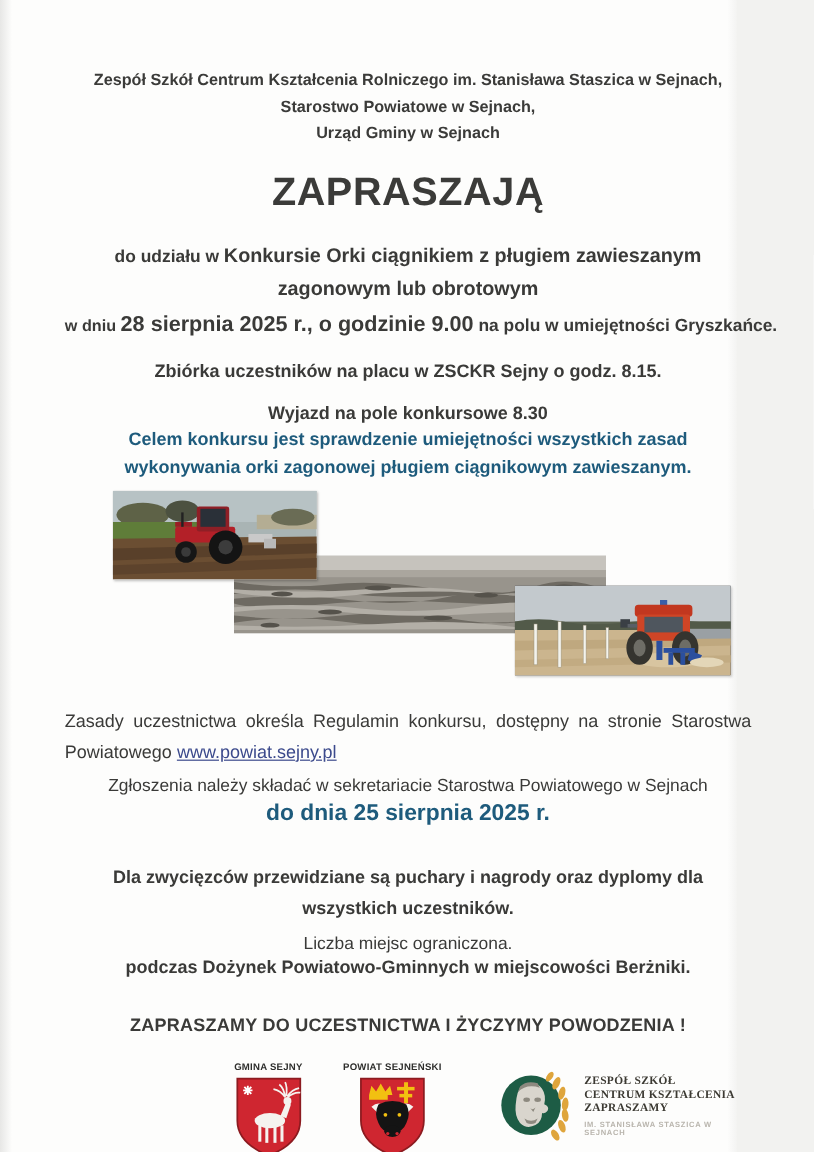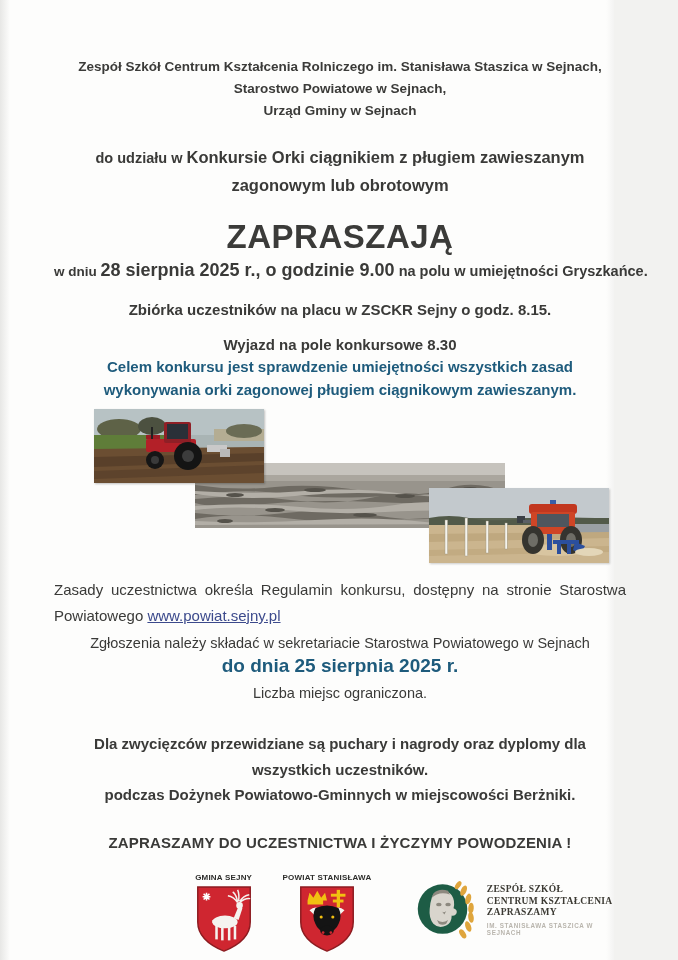--- a/index.html
+++ b/index.html
@@ -30,21 +30,21 @@
   .date-line .big{font-size:18px;}
   .date-line .pre{font-size:13.5px;}
   .assembly{margin-top:16px;font-weight:bold;font-size:15px;}
   .departure{margin-top:18px;font-weight:bold;font-size:15px;}
   .goal{margin:2px auto 0;width:560px;font-weight:bold;font-size:15px;line-height:23px;color:#1e5b7c;}
   .photos{position:relative;height:154px;margin-top:8px;width:572px;}
   .photo{position:absolute;display:block;}
   .photo1{left:40px;top:0;z-index:3;box-shadow:1px 1px 2px rgba(0,0,0,.25);}
   .photo2{left:141px;top:54px;z-index:1;}
   .photo3{left:375px;top:79px;z-index:2;box-shadow:1px 1px 2px rgba(0,0,0,.2);}
-  .rules{margin-top:14px;font-size:15px;line-height:26px;text-align:justify;color:#3a3a38;}
+  .rules{margin-top:26px;font-size:15px;line-height:26px;text-align:justify;color:#3a3a38;}
   .rules a{color:#3c4a8c;text-decoration:underline;font-weight:normal;}
   .submission{margin-top:6px;font-size:14.5px;}
   .deadline{margin-top:4px;font-weight:bold;font-size:19px;color:#1e5b7c;}
   .limited{margin-top:8px;font-size:14.5px;}
   .prizes{margin-top:30px;font-weight:bold;font-size:15px;line-height:26px;}
   .ceremony{font-weight:bold;font-size:15px;line-height:23px;}
   .closing{margin-top:28px;font-weight:bold;font-size:15px;letter-spacing:.2px;}
   .logos-row{
     margin-top:22px;margin-left:118px;
     display:flex;align-items:flex-start;gap:0;
@@ -61,23 +61,23 @@
 
 <div class="page">
   <div class="content">
 
     <div class="center">
       <div class="org-line">Zespół Szkół Centrum Kształcenia Rolniczego im. Stanisława Staszica w Sejnach,</div>
       <div class="org-line">Starostwo Powiatowe w Sejnach,</div>
       <div class="org-line">Urząd Gminy w Sejnach</div>
     </div>
 
+    <div class="center invite-title">ZAPRASZAJĄ</div>
+
     <div class="center intro"><span class="reg">do udziału w </span><span>Konkursie Orki ciągnikiem z pługiem zawieszanym zagonowym lub obrotowym</span></div>
-
-    <div class="center invite-title">ZAPRASZAJĄ</div>
 
     <div class="center date-line"><span class="pre">w dniu </span><span class="big">28 sierpnia 2025 r., o godzinie 9.00</span><span> na polu w umiejętności Gryszkańce.</span></div>
 
     <div class="center assembly">Zbiórka uczestników na placu w ZSCKR Sejny o godz. 8.15.</div>
     <div class="center departure">Wyjazd na pole konkursowe 8.30</div>
     <div class="center goal">Celem konkursu jest sprawdzenie umiejętności wszystkich zasad wykonywania orki zagonowej pługiem ciągnikowym zawieszanym.</div>
 
     <div class="photos">
 
       <svg class="photo photo1" width="170" height="74" viewBox="0 0 170 74">
@@ -164,23 +164,23 @@
           <rect x="138" y="56" width="4" height="10"></rect>
         </g>
         <ellipse cx="160" cy="64" rx="14" ry="4" fill="#e3d6b8"></ellipse>
       </svg>
     </div>
 
     <div class="rules"><span>Zasady uczestnictwa określa Regulamin konkursu, dostępny na stronie Starostwa Powiatowego </span><a href="#">www.powiat.sejny.pl</a></div>
 
     <div class="center submission">Zgłoszenia należy składać w sekretariacie Starostwa Powiatowego w Sejnach</div>
     <div class="center deadline">do dnia 25 sierpnia 2025 r.</div>
+    <div class="center prizes">Dla zwycięzców przewidziane są puchary i nagrody oraz dyplomy dla wszystkich uczestników.</div>
+
     <div class="center limited">Liczba miejsc ograniczona.</div>
-
-    <div class="center prizes">Dla zwycięzców przewidziane są puchary i nagrody oraz dyplomy dla wszystkich uczestników.</div>
     <div class="center ceremony">podczas Dożynek Powiatowo-Gminnych w miejscowości Berżniki.</div>
 
     <div class="center closing">ZAPRASZAMY DO UCZESTNICTWA I ŻYCZYMY POWODZENIA !</div>
 
     <div class="logos-row">
 
       <div class="crest-block">
         <div class="crest-label">GMINA SEJNY</div>
         <svg width="60" height="68" viewBox="0 0 60 70">
           <path d="M3,2 H57 V38 Q57,57 30,68 Q3,57 3,38 Z" fill="#cf2630" stroke="#8c1b20" stroke-width="1.5"></path>
@@ -197,21 +197,21 @@
             <rect x="40" y="42" width="2.6" height="14"></rect>
             <rect x="18" y="36" width="4" height="3"></rect>
           </g>
           <g stroke="#f5f3ef" stroke-width="1.5" fill="none">
             <path d="M44,18 q-4,-6 -10,-7 M44,18 q-1,-8 -5,-11 M45,17 q1,-8 -1,-12 M46,17 q4,-6 10,-7 M46,18 q6,-5 11,-4"></path>
           </g>
         </svg>
       </div>
 
       <div class="crest-block">
-        <div class="crest-label">POWIAT STANISŁAWA</div>
+        <div class="crest-label">POWIAT SEJNEŃSKI</div>
         <svg width="60" height="68" viewBox="0 0 60 70">
           <path d="M3,2 H57 V38 Q57,57 30,68 Q3,57 3,38 Z" fill="#cf2630" stroke="#8c1b20" stroke-width="1.5"></path>
           <g fill="#f2c011">
             <path d="M10,16 h16 v4 h-16 Z M10,16 l2,-8 l4,5 l4,-7 l4,7 l4,-5 l2,8 Z"></path>
             <rect x="40" y="5" width="3.4" height="18"></rect>
             <rect x="34" y="9" width="15" height="3"></rect>
             <rect x="36" y="15" width="11" height="3"></rect>
           </g>
           <g>
             <path d="M12,26 q6,-5 10,-1 l16,0 q4,-4 10,1 l-5,5 q-2,2 -5,1 l-16,0 q-3,1 -5,-1 Z" fill="#f5f3ef"></path>

